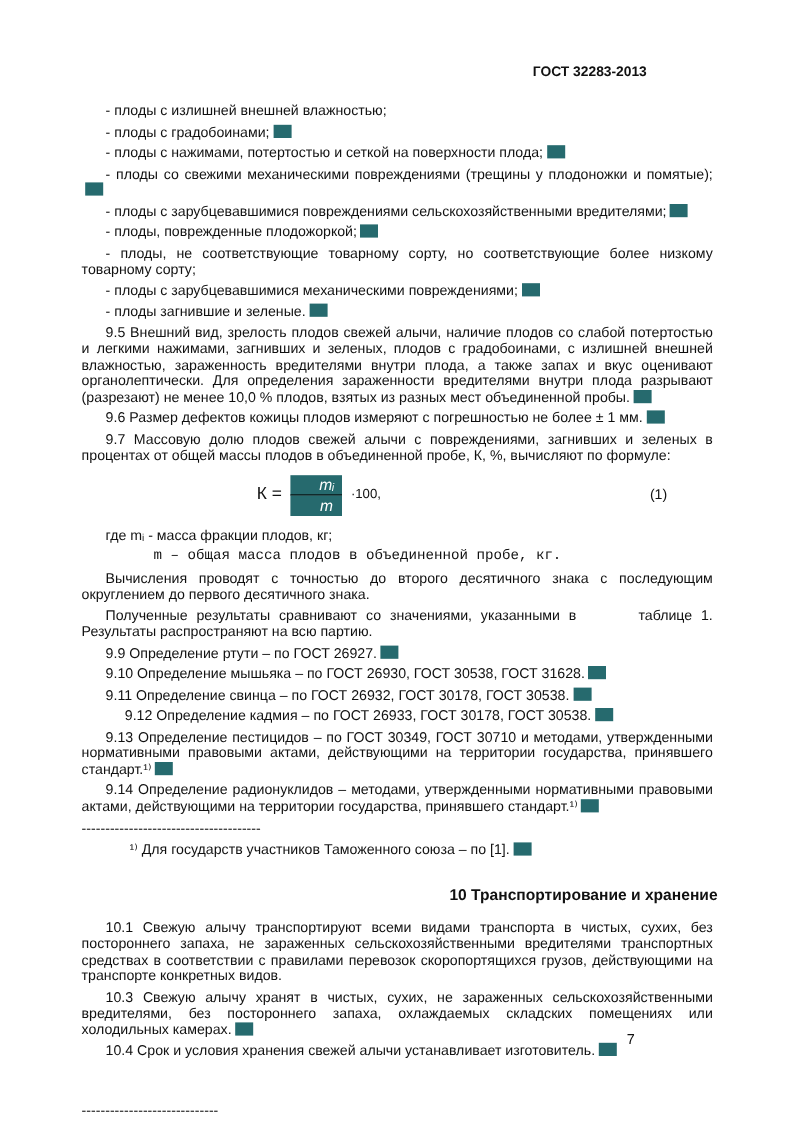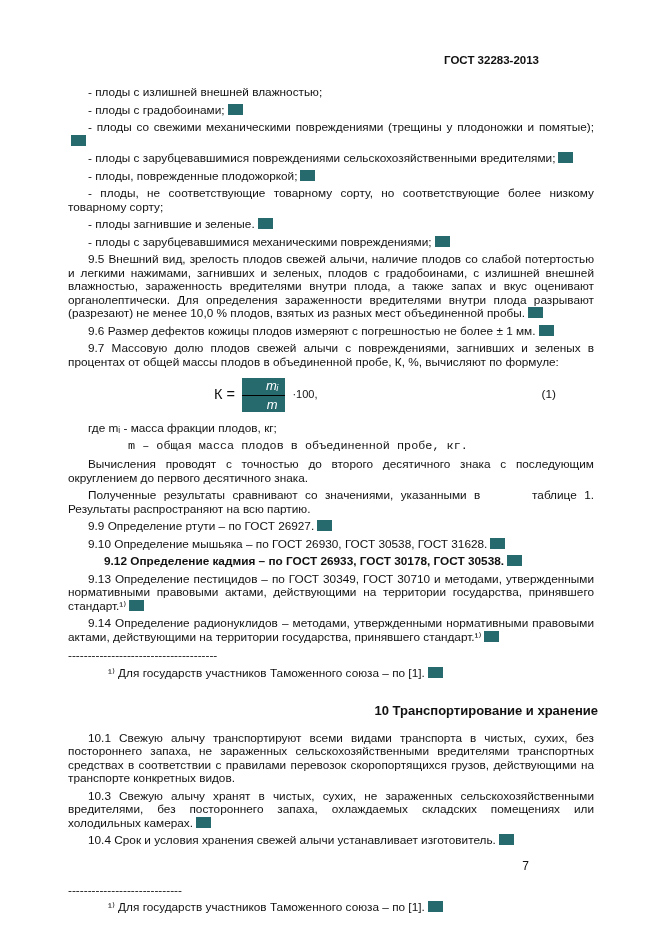--- a/index.html
+++ b/index.html
@@ -6,21 +6,21 @@
   html, body { margin: 0; padding: 0; }
   body {
     width: 661px; height: 935px; background: #ffffff;
     font-family: "Liberation Sans", "DejaVu Sans", sans-serif;
     font-size: 11.8px; line-height: 13.5px; color: #111;
   }
   .page { position: relative; width: 603px; height: 935px; background: #fff; overflow: hidden; }
   .doc-header { position: absolute; top: 54px; right: 64px; font-weight: 700; font-size: 11.5px; }
   .content { position: absolute; left: 64px; top: 82px; width: 534px; }
   p { margin: 4px; text-align: justify; text-indent: 20px; }
-  p.indent36 { text-indent: 36px; font-weight: bold; }
+  p.indent36 { text-indent: 36px; }
   .hl { display: inline-block; width: 15px; height: 11px; margin-left: 3px; vertical-align: -1px; background: #266a6e; }
   .formula-row { display: flex; align-items: center; margin: 9px 0 10px 0; }
   .f-lhs { margin-left: 150px; font-size: 14.5px; }
   .frac { display: inline-flex; flex-direction: column; align-items: stretch; text-align: center; margin: 0 7px; font-size: 13px; font-style: italic; }
   .num { border-bottom: 1.4px solid #000; padding: 1px 7px 2px 7px; }
   .den { padding: 2px 7px 1px 7px; }
   .hlvar { background: #266a6e; color: #ffffff; padding-left: 24px; }
   .f-mult { font-size: 11px; }
   .f-no { margin-left: auto; margin-right: 42px; }
   .where2 { text-indent: 60px; margin-bottom: 5px; font-family: Liberation Mono, monospace; }
@@ -35,26 +35,27 @@
 <body>
 
 <div class="page">
 
   <div class="doc-header">ГОСТ  32283-2013</div>
 
   <div class="content">
 
     <p><span>- плоды  с излишней внешней влажностью;</span></p>
     <p><span>- плоды  с градобоинами;</span><span class="hl" style="background-color:#266a6e"></span></p>
+    <p><span>- плоды  с нажимами, потертостью и сеткой на поверхности плода;</span><span class="hl" style="background-color:#266a6e"></span></p>
     <p><span>- плоды  со свежими механическими повреждениями (трещины у плодоножки и помятые);</span><span class="hl" style="background-color:#266a6e"></span></p>
     <p><span>- плоды с зарубцевавшимися повреждениями сельскохозяйственными вредителями;</span><span class="hl" style="background-color:#266a6e"></span></p>
     <p><span>- плоды, поврежденные плодожоркой;</span><span class="hl" style="background-color:#266a6e"></span></p>
     <p><span>- плоды, не соответствующие товарному сорту, но соответствующие более низкому товарному сорту;</span></p>
+    <p><span>- плоды  с зарубцевавшимися механическими повреждениями;</span><span class="hl" style="background-color:#266a6e"></span></p>
     <p><span>- плоды  загнившие и зеленые.</span><span class="hl" style="background-color:#266a6e"></span></p>
-    <p><span>- плоды  с зарубцевавшимися механическими повреждениями;</span><span class="hl" style="background-color:#266a6e"></span></p>
 
     <p><span>9.5 Внешний вид, зрелость плодов свежей алычи, наличие плодов со слабой потертостью и легкими нажимами, загнивших и зеленых, плодов с градобоинами, с излишней внешней влажностью, зараженность вредителями внутри плода, а также запах и вкус оценивают органолептически. Для определения зараженности вредителями внутри плода разрывают (разрезают) не менее 10,0 % плодов, взятых из разных мест объединенной пробы.</span><span class="hl" style="background-color:#266a6e"></span></p>
     <p><span>9.6 Размер дефектов кожицы  плодов измеряют с погрешностью не более ± 1 мм.</span><span class="hl" style="background-color:#266a6e"></span></p>
     <p><span>9.7 Массовую долю плодов свежей алычи с повреждениями, загнивших и зеленых в процентах от общей массы плодов в объединенной пробе, К, %, вычисляют по формуле:</span></p>
 
     <div class="formula-row">
       <span class="f-lhs">К  =</span>
       <span class="frac">
         <span class="num hlvar">mᵢ</span>
         <span class="den hlvar">m</span>
@@ -64,20 +65,21 @@
     </div>
 
     <p><span>где  mᵢ - масса фракции плодов, кг;</span></p>
     <p class="where2"><span>m – общая масса плодов в объединенной пробе, кг.</span></p>
 
     <p><span>Вычисления проводят с точностью до второго десятичного знака с последующим округлением до первого десятичного знака.</span></p>
     <p><span>Полученные результаты сравнивают со значениями, указанными в &nbsp;&nbsp;&nbsp;&nbsp;&nbsp; таблице 1. Результаты распространяют на всю партию.</span></p>
 
     <p><span>9.9 Определение ртути – по ГОСТ 26927.</span><span class="hl" style="background-color:#266a6e"></span></p>
     <p><span>9.10 Определение мышьяка – по ГОСТ 26930, ГОСТ 30538, ГОСТ 31628.</span><span class="hl" style="background-color:#266a6e"></span></p>
+    <p><span>9.11 Определение свинца – по ГОСТ 26932, ГОСТ 30178, ГОСТ 30538.</span><span class="hl" style="background-color:#266a6e"></span></p>
     <p class="indent36"><span>9.12 Определение кадмия – по ГОСТ 26933, ГОСТ 30178, ГОСТ 30538.</span><span class="hl" style="background-color:#266a6e"></span></p>
     <p><span>9.13 Определение пестицидов – по ГОСТ 30349, ГОСТ 30710 и методами, утвержденными нормативными правовыми актами, действующими на территории государства, принявшего стандарт.¹⁾</span><span class="hl" style="background-color:#266a6e"></span></p>
     <p><span>9.14 Определение радионуклидов – методами, утвержденными нормативными правовыми актами, действующими на территории государства, принявшего стандарт.¹⁾</span><span class="hl" style="background-color:#266a6e"></span></p>
 
     <div class="fn">
       <p class="fn-sep"><span>--------------------------------------</span></p>
       <p class="fn-text"><span>¹⁾ Для государств участников  Таможенного союза – по  [1].</span><span class="hl" style="background-color:#266a6e"></span></p>
     </div>
 
     <h2 class="h10">10 Транспортирование и хранение</h2>

